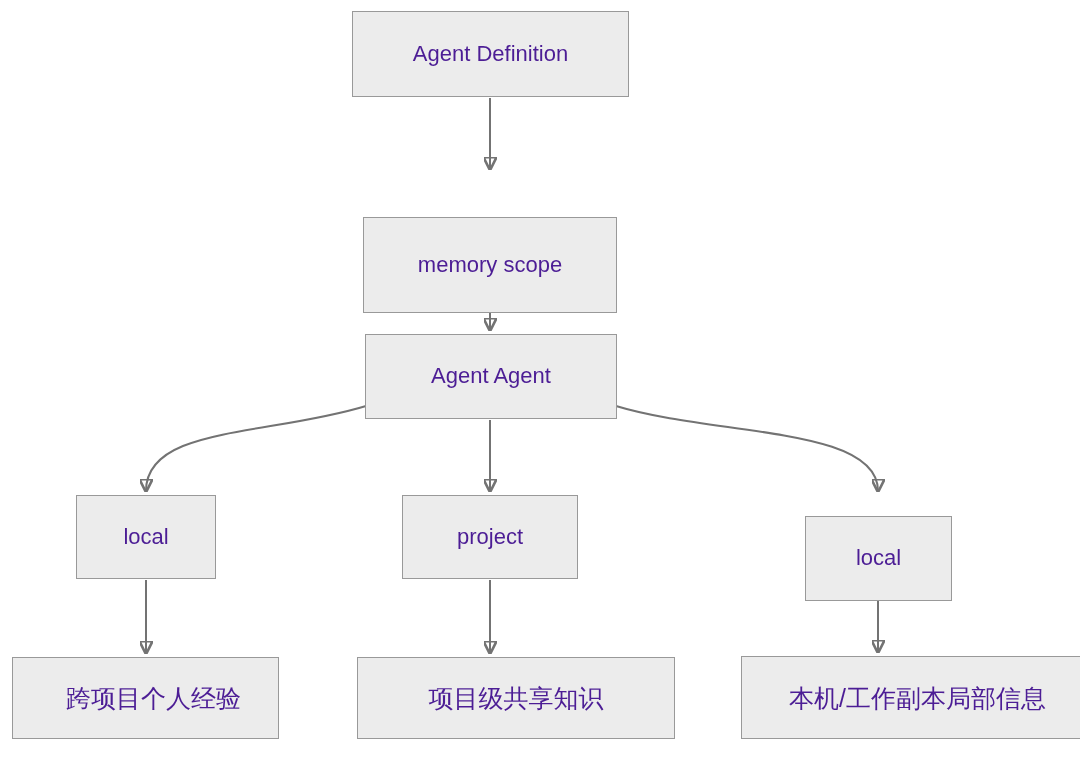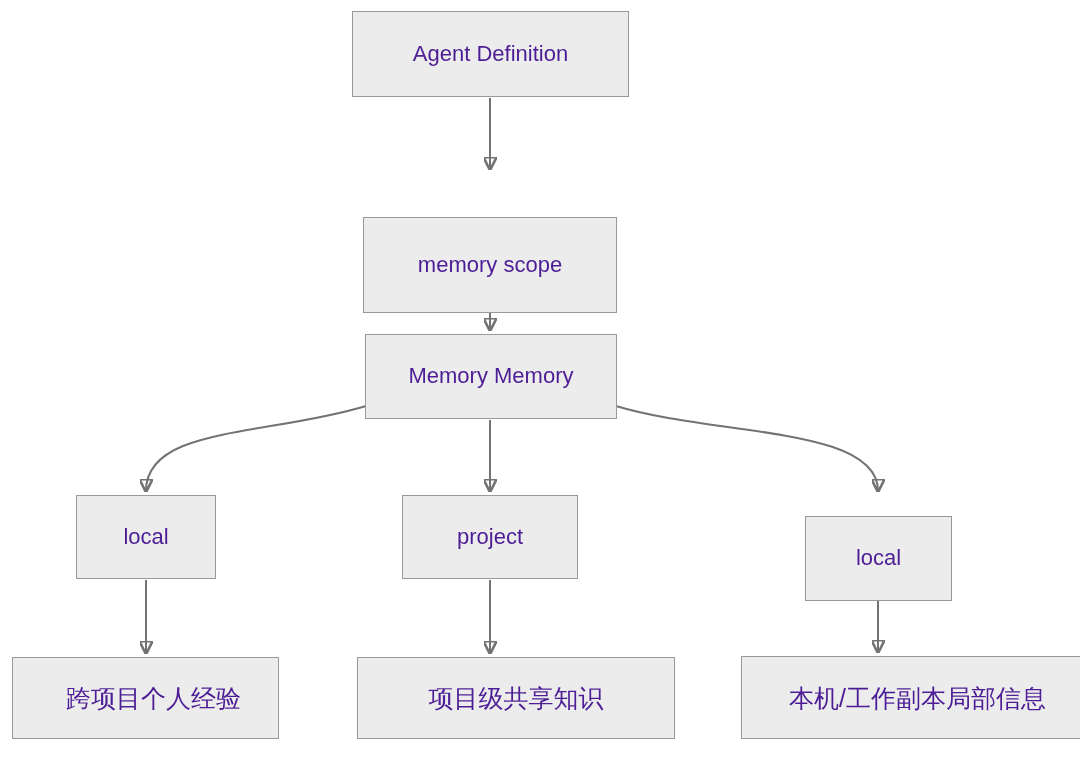--- a/index.html
+++ b/index.html
@@ -85,21 +85,21 @@
 
   <div class="node" id="n-agent-definition">
     <span>Agent Definition</span>
   </div>
 
   <div class="node" id="n-memory-scope">
     <span>memory scope</span>
   </div>
 
   <div class="node" id="n-agent-memory">
-    <span>Memory Memory</span>
+    <span>Agent Agent</span>
   </div>
 
   <div class="node" id="n-user">
     <span>local</span>
   </div>
 
   <div class="node" id="n-project">
     <span>project</span>
   </div>
 

